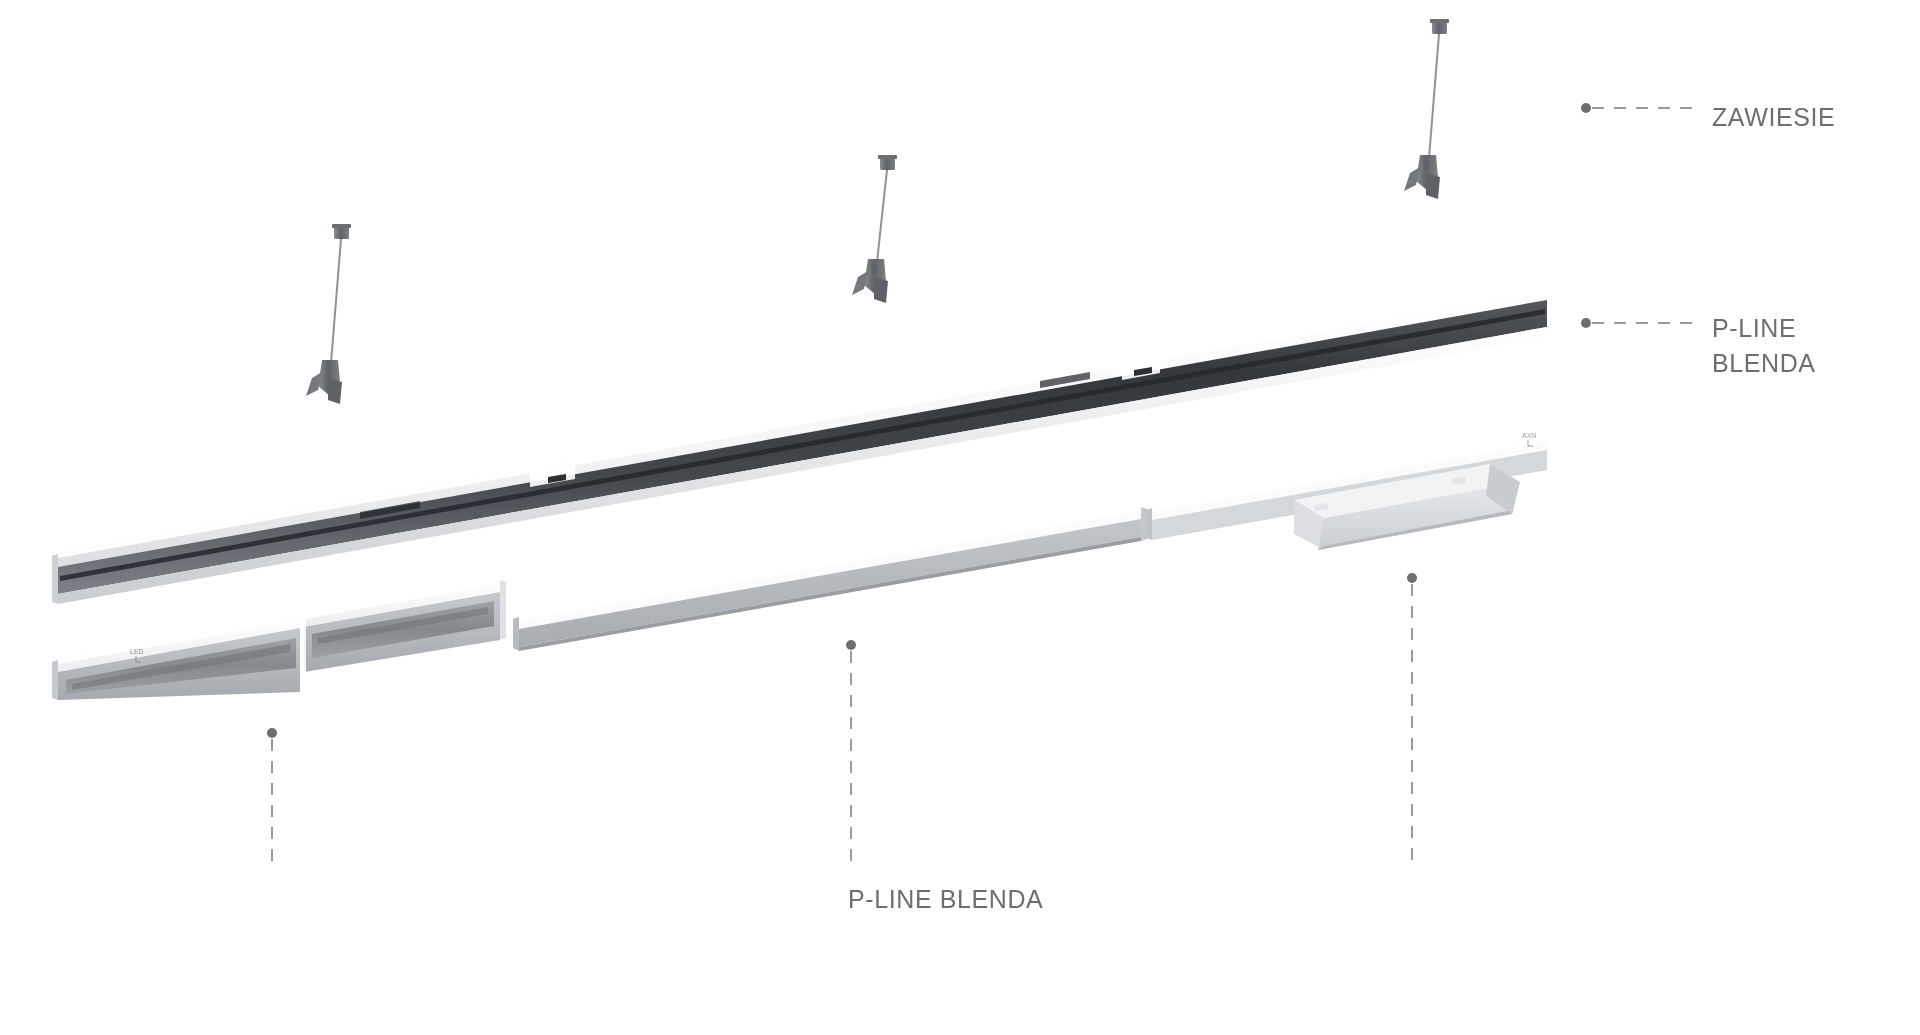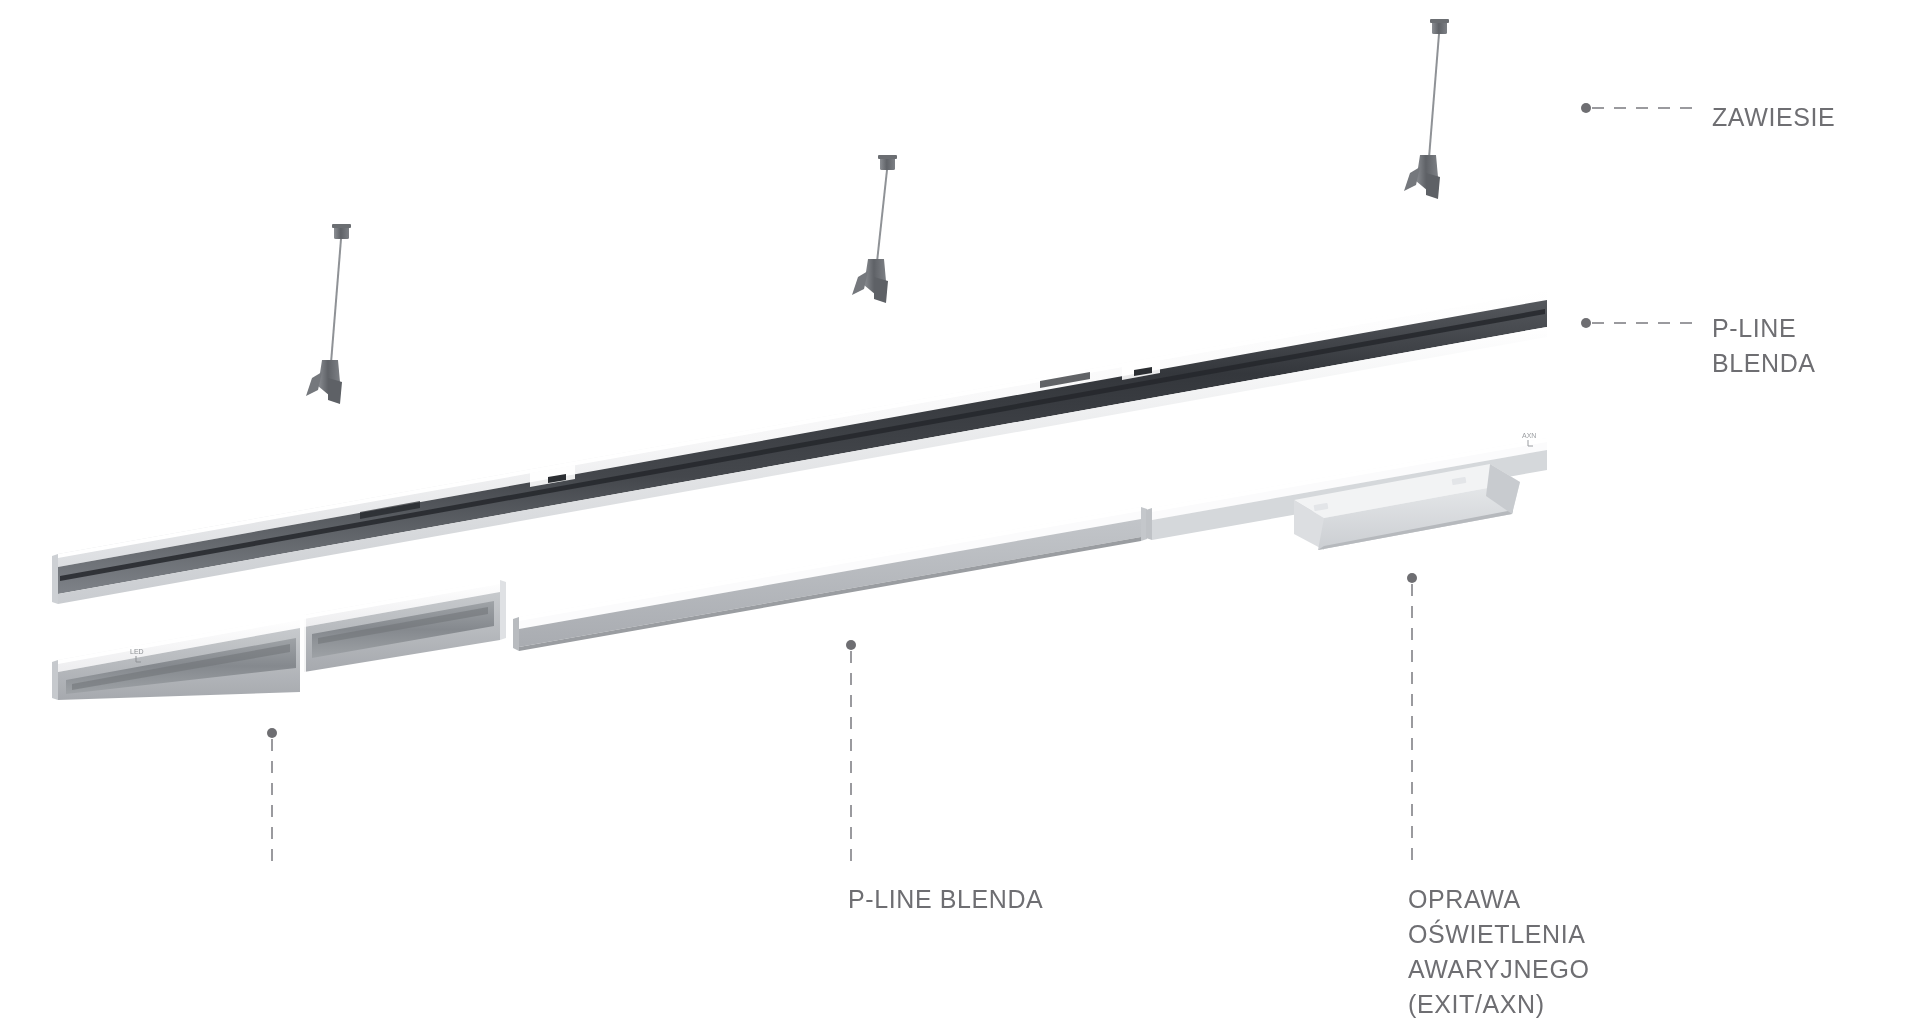--- a/index.html
+++ b/index.html
@@ -225,16 +225,14 @@
     </g>
   </svg>
 
   <div class="callout-text" id="label-zawiesie">ZAWIESIE</div>
 
   <div class="callout-text" id="label-szyna">P-LINE BLENDA</div>
 
 
   <div class="callout-text" id="label-blenda">P-LINE BLENDA</div>
 
-  <div class="callout-text" id="label-exit">OPRAWA OŚWIETLENIA
-AWARYJNEGO (EXIT/AXN)</div>
 
 </div>
 
 </body></html>

